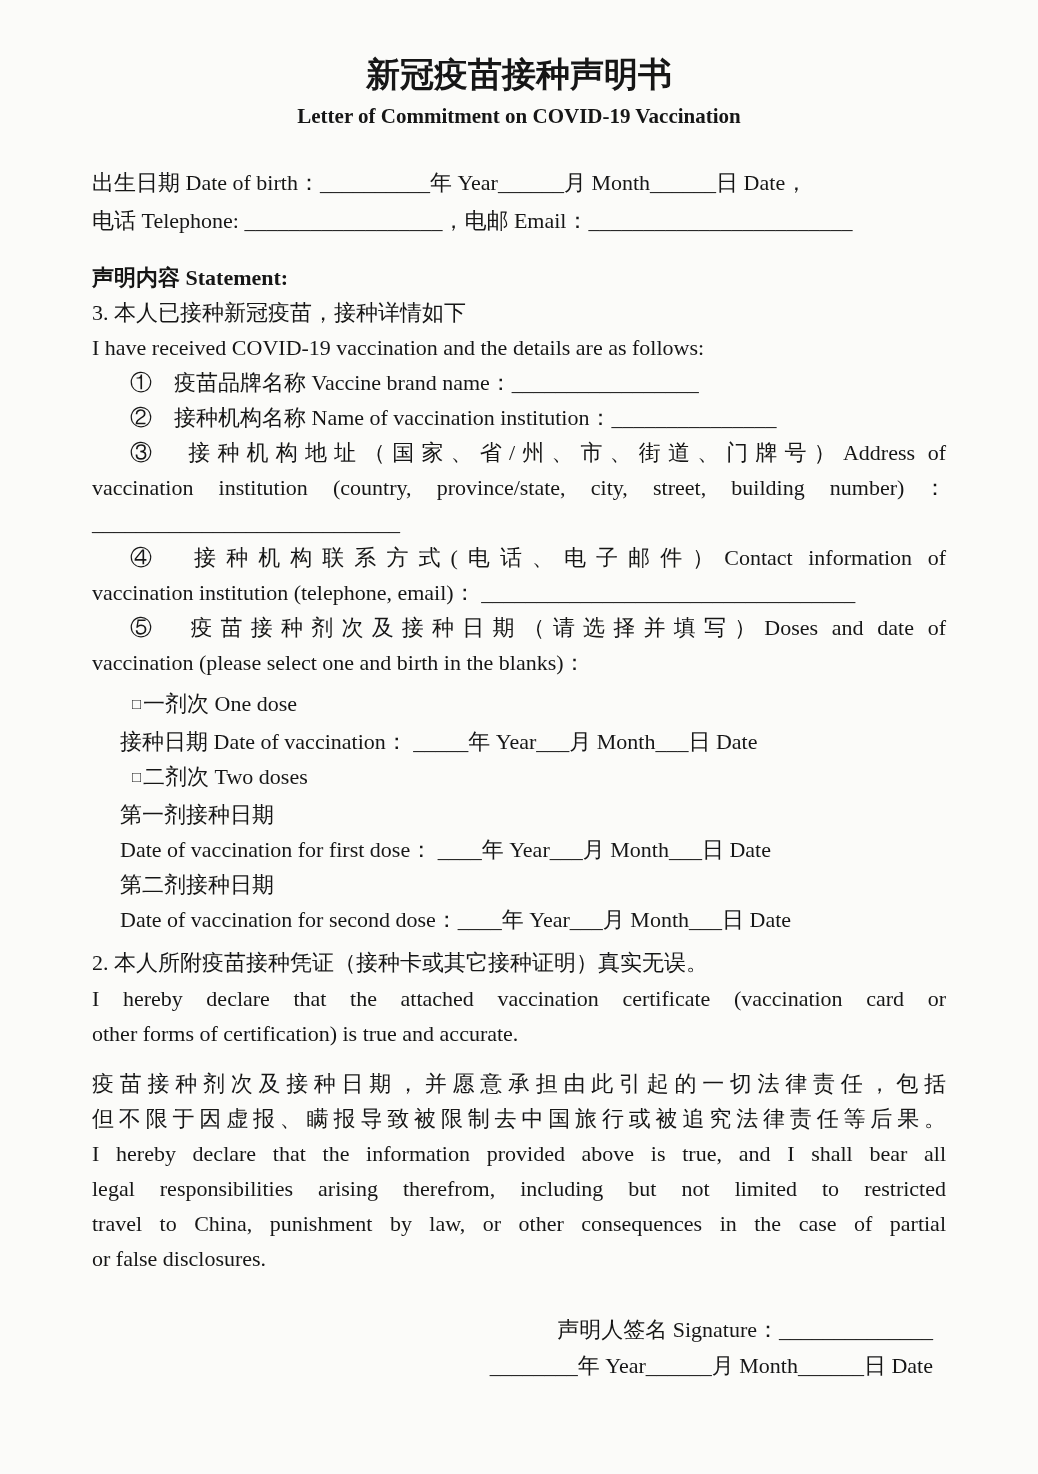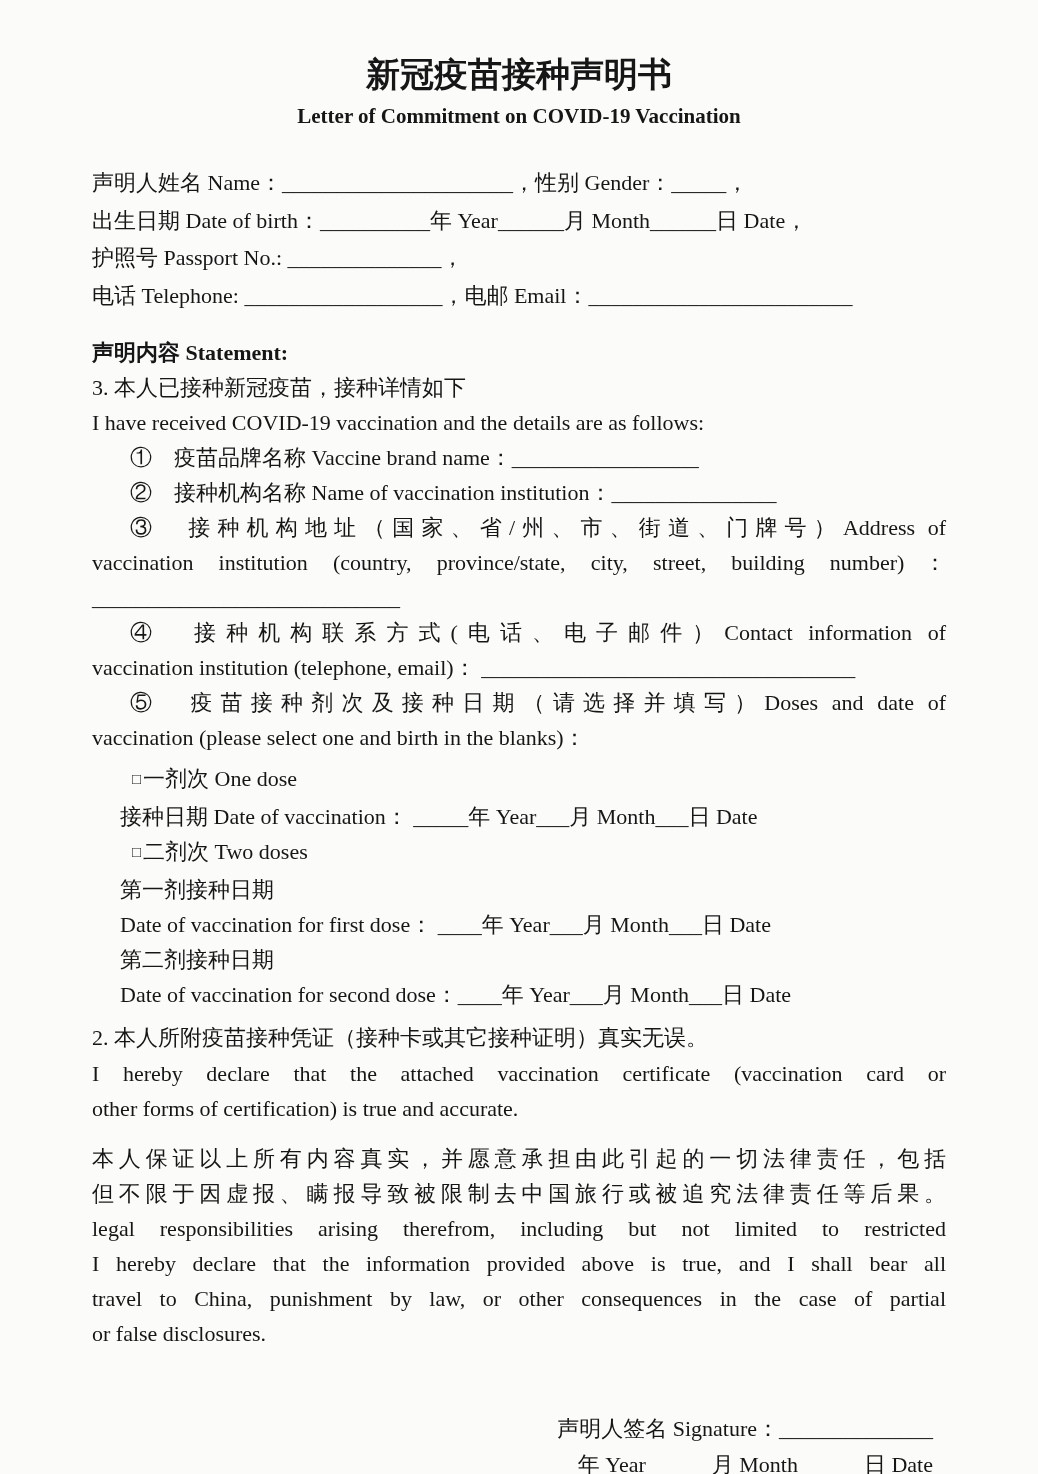--- a/index.html
+++ b/index.html
@@ -33,41 +33,39 @@
   .ln { white-space: pre-wrap; }
   .info { margin-top: 30px; }
   .info .ln { line-height: 37.5px; }
   .stmt { margin-top: 21px; }
   .stmt .ln { line-height: 35px; }
   .stmt .ln.dose { line-height: 23px; margin-top: 12px; }
   .item2 { margin-top: 14px; }
   .item2 .ln { line-height: 35.5px; }
   .decl { margin-top: 14px; }
   .decl .ln { line-height: 35px; }
-  .sig { margin-top: 60px; text-align: right; padding-right: 13px; }
+  .sig { margin-top: 36px; text-align: right; padding-right: 13px; }
   .sig .ln { line-height: 36px; }
   .bold { font-weight: bold; }
   .ind-c { padding-left: 38px; }   
   .ind-d { padding-left: 28px; }   
   .ind-cb { padding-left: 40px; }  
   .just { text-align: justify; text-align-last: justify; }
   .cb { font-size: 15px; display: inline-block; transform: translateY(-2px); padding-right: 2px; }
 </style>
 </head>
 <body>
 
 <div class="page" style="background: rgb(251, 251, 249); color: rgb(22, 22, 22);">
 
   <h1 class="title-zh">新冠疫苗接种声明书</h1>
   <h2 class="title-en">Letter of Commitment on COVID-19 Vaccination</h2>
 
   <div class="info">
-    <div class="ln">声明人姓名 Name：_____________________，性别 Gender：_____，</div>
     <div class="ln">出生日期 Date of birth：__________年 Year______月 Month______日 Date，</div>
-    <div class="ln">护照号 Passport No.: ______________，</div>
     <div class="ln">电话 Telephone: __________________，电邮 Email：________________________</div>
   </div>
 
   <div class="stmt">
     <div class="ln bold">声明内容 Statement:</div>
     <div class="ln">3. 本人已接种新冠疫苗，接种详情如下</div>
     <div class="ln">I have received COVID-19 vaccination and the details are as follows:</div>
 
     <div class="ln ind-c">①　疫苗品牌名称 Vaccine brand name：_________________</div>
     <div class="ln ind-c">②　接种机构名称 Name of vaccination institution：_______________</div>
@@ -88,24 +86,24 @@
     <div class="ln dose ind-d">Date of vaccination for second dose：____年 Year___月 Month___日 Date</div>
   </div>
 
   <div class="item2">
     <div class="ln">2. 本人所附疫苗接种凭证（接种卡或其它接种证明）真实无误。</div>
     <div class="ln just">I hereby declare that the attached vaccination certificate (vaccination card or</div>
     <div class="ln">other forms of certification) is true and accurate.</div>
   </div>
 
   <div class="decl">
-    <div class="ln just">本人保证以上所有内容真实，并愿意承担由此引起的一切法律责任，包括</div>
+    <div class="ln just">疫苗接种剂次及接种日期，并愿意承担由此引起的一切法律责任，包括</div>
     <div class="ln just">但不限于因虚报、瞒报导致被限制去中国旅行或被追究法律责任等后果。</div>
+    <div class="ln just">I hereby declare that the information provided above is true, and I shall bear all</div>
     <div class="ln just">legal responsibilities arising therefrom, including but not limited to restricted</div>
-    <div class="ln just">I hereby declare that the information provided above is true, and I shall bear all</div>
     <div class="ln just">travel to China, punishment by law, or other consequences in the case of partial</div>
     <div class="ln">or false disclosures.</div>
   </div>
 
   <div class="sig">
     <div class="ln">声明人签名 Signature：______________</div>
     <div class="ln">________年 Year______月 Month______日 Date</div>
   </div>
 
 </div>

